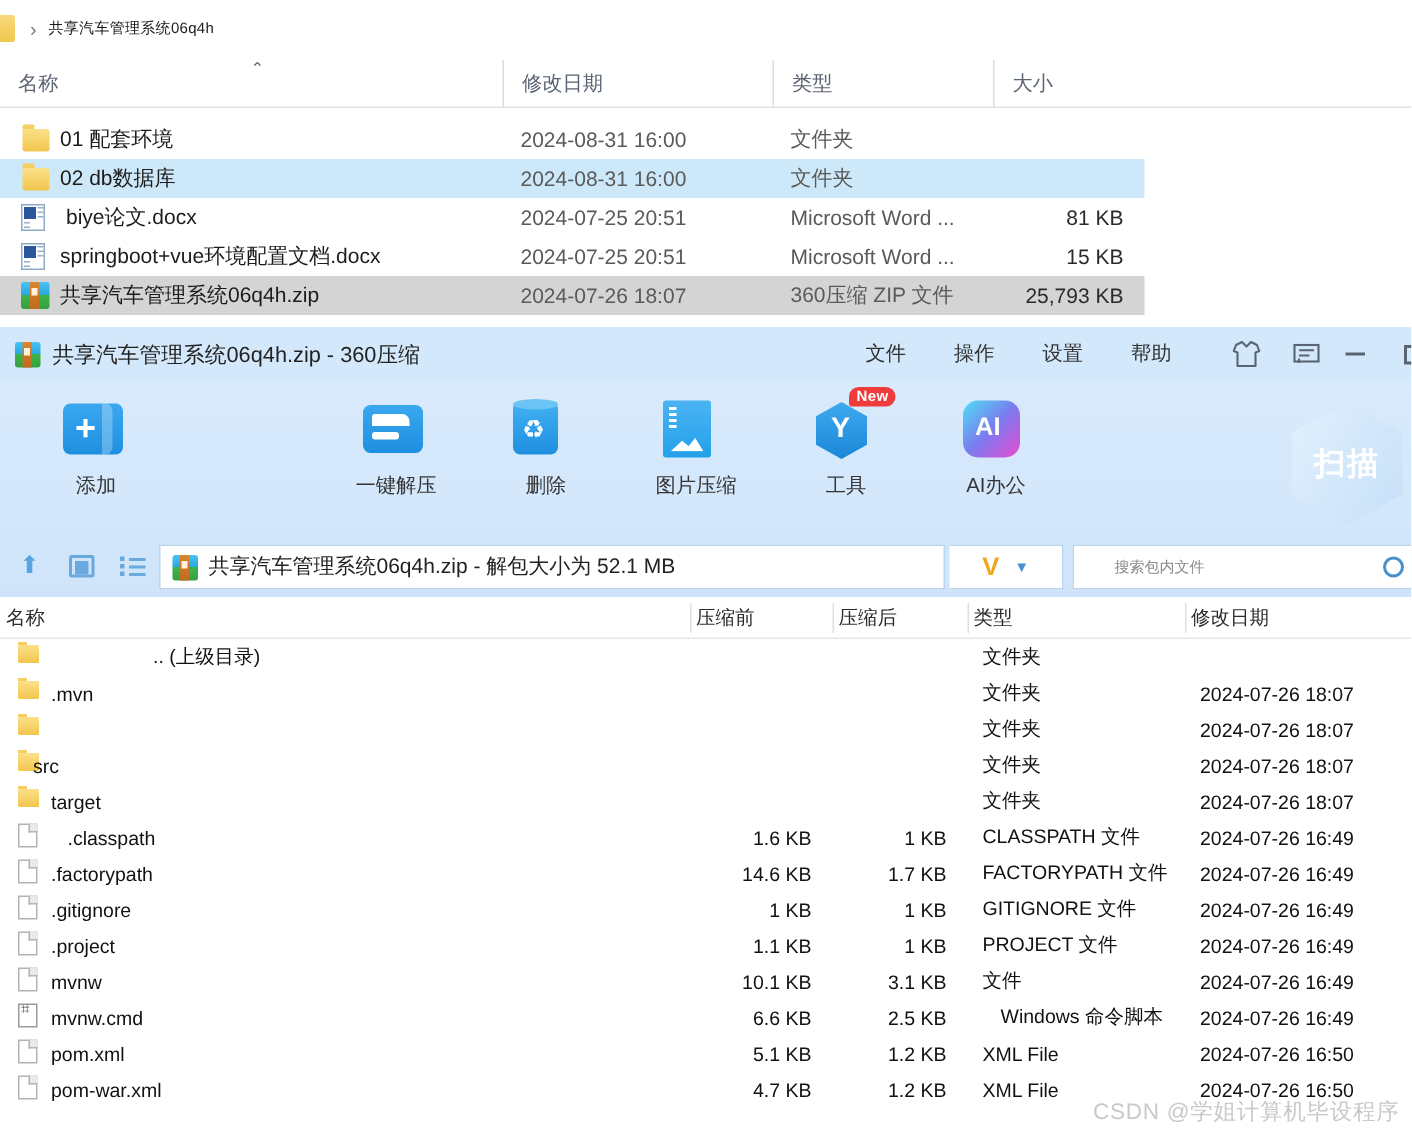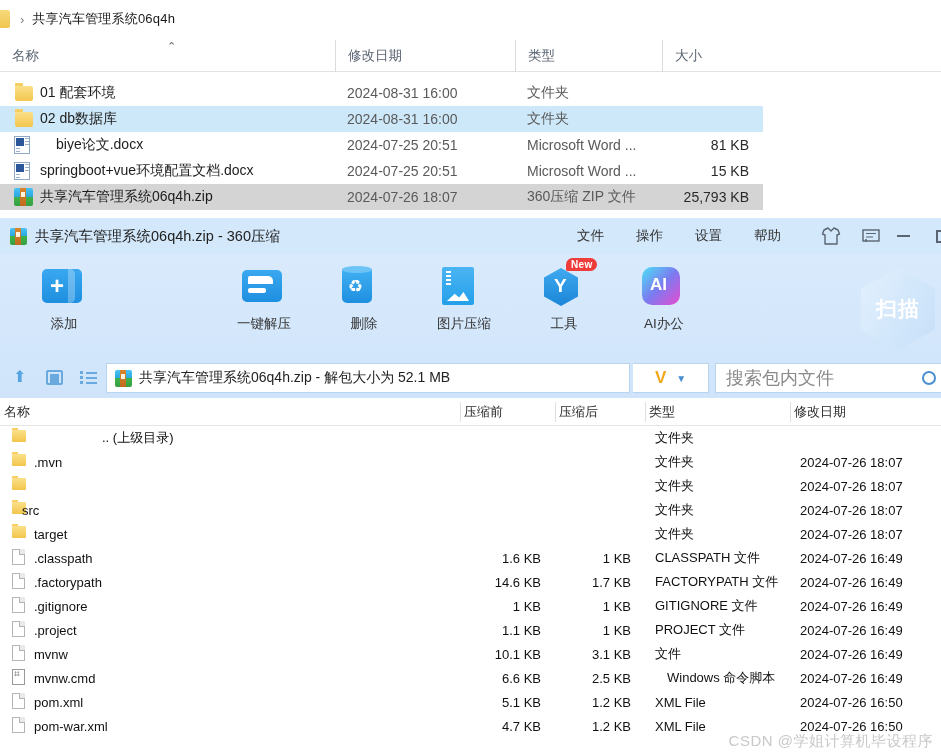--- a/index.html
+++ b/index.html
@@ -17,21 +17,21 @@
   .breadcrumb {
     position: absolute; left: 0; top: 0; width: 941px; height: 38px;
     display: flex; align-items: center;
   }
   .bc-folder {
     width: 14px; height: 18px; margin-left: -4px;
     background: linear-gradient(180deg,#f7d87a 0%,#f0c64f 100%);
     border-radius: 1px 2px 2px 1px;
   }
   .bc-chevron { margin: 0 8px 0 10px; color: #7b7b7b; font-size: 13px; line-height: 1; }
-  .bc-title { font-size: 13px; color: #1a1a1a; letter-spacing: .2px; }
+  .bc-title { font-size: 10px; color: #1a1a1a; letter-spacing: .2px; }
 
   .ex-headers {
     position: absolute; left: 0; top: 40px; width: 941px; height: 32px;
     border-bottom: 1px solid #e2e2e2;
   }
   .ex-hcell {
     position: absolute; top: 0; height: 32px;
     display: flex; align-items: center;
     font-size: 13.5px; color: #5a6472;
     padding-left: 12px;
@@ -213,21 +213,21 @@
     background: #fff; border: 1px solid #b8d4ee; border-left: none;
     display: flex; align-items: center; justify-content: center; gap: 10px;
   }
   .v-mark { color: #f0a818; font-size: 17px; font-weight: 700; }
   .v-caret { color: #4a8fd0; font-size: 10px; }
   .pb-search {
     position: absolute; left: 715px; top: 5px; right: -4px; height: 30px;
     background: #fff; border: 1px solid #b8d4ee;
     display: flex; align-items: center;
   }
-  .pb-search .ph { margin-left: 10px; font-size: 18px; color: #8a8a8a; }
+  .pb-search .ph { margin-left: 27px; font-size: 10px; color: #8a8a8a; }
   .search-circle {
     position: absolute; right: 8px; top: 7px; width: 14px; height: 14px;
     border: 2px solid #4a8fd0; border-radius: 50%;
   }
 
   
   .zip-headers {
     position: absolute; left: 0; top: 180px; width: 941px; height: 28px;
     background: #ffffff; border-bottom: 1px solid #e6e6e6;
   }
@@ -300,21 +300,21 @@
         </div>
         <div class="ex-row sel-blue">
           <div class="ic-folder"></div>
           <div class="cell name" style="left: 0px; width: 335px; padding-left: 40px;">02 db数据库</div>
           <div class="cell date" style="left: 335px; width: 180px; padding-left: 12px;">2024-08-31 16:00</div>
           <div class="cell type" style="left: 515px; width: 147px; padding-left: 12px;">文件夹</div>
           <div class="cell size" style="left: 662px; width: 101px; padding-right: 14px;"></div>
         </div>
         <div class="ex-row">
           <div class="ic-doc"></div>
-          <div class="cell name" style="left: 0px; width: 335px; padding-left: 56px;">biye论文.docx</div>
+          <div class="cell name" style="left: 0px; width: 335px; padding-left: 44px;">biye论文.docx</div>
           <div class="cell date" style="left: 335px; width: 180px; padding-left: 12px;">2024-07-25 20:51</div>
           <div class="cell type" style="left: 515px; width: 147px; padding-left: 12px;">Microsoft Word ...</div>
           <div class="cell size" style="left: 662px; width: 101px; padding-right: 14px;">81 KB</div>
         </div>
         <div class="ex-row">
           <div class="ic-doc"></div>
           <div class="cell name" style="left: 0px; width: 335px; padding-left: 40px;">springboot+vue环境配置文档.docx</div>
           <div class="cell date" style="left: 335px; width: 180px; padding-left: 12px;">2024-07-25 20:51</div>
           <div class="cell type" style="left: 515px; width: 147px; padding-left: 12px;">Microsoft Word ...</div>
           <div class="cell size" style="left: 662px; width: 101px; padding-right: 14px;">15 KB</div>
@@ -475,21 +475,21 @@
         <div class="zip-row">
           <div class="zi zi-folder"></div>
           <div class="zc" style="left: 0px; width: 460px; padding-left: 34px;">target</div>
           <div class="zc num" style="left: 460px; width: 95px; padding-right: 14px;"></div>
           <div class="zc num" style="left: 555px; width: 90px; padding-right: 14px;"></div>
           <div class="zc" style="left: 645px; width: 145px; padding-left: 10px;">文件夹</div>
           <div class="zc" style="left: 790px; width: 151px; padding-left: 10px;">2024-07-26 18:07</div>
         </div>
         <div class="zip-row">
           <div class="zi-file"></div>
-          <div class="zc" style="left: 0px; width: 460px; padding-left: 34px;">.classpath</div>
+          <div class="zc" style="left: 0px; width: 460px; padding-left: 45px;">.classpath</div>
           <div class="zc num" style="left: 460px; width: 95px; padding-right: 14px;">1.6 KB</div>
           <div class="zc num" style="left: 555px; width: 90px; padding-right: 14px;">1 KB</div>
           <div class="zc" style="left: 645px; width: 145px; padding-left: 10px;">CLASSPATH 文件</div>
           <div class="zc" style="left: 790px; width: 151px; padding-left: 10px;">2024-07-26 16:49</div>
         </div>
         <div class="zip-row">
           <div class="zi-file"></div>
           <div class="zc" style="left: 0px; width: 460px; padding-left: 34px;">.factorypath</div>
           <div class="zc num" style="left: 460px; width: 95px; padding-right: 14px;">14.6 KB</div>
           <div class="zc num" style="left: 555px; width: 90px; padding-right: 14px;">1.7 KB</div>

